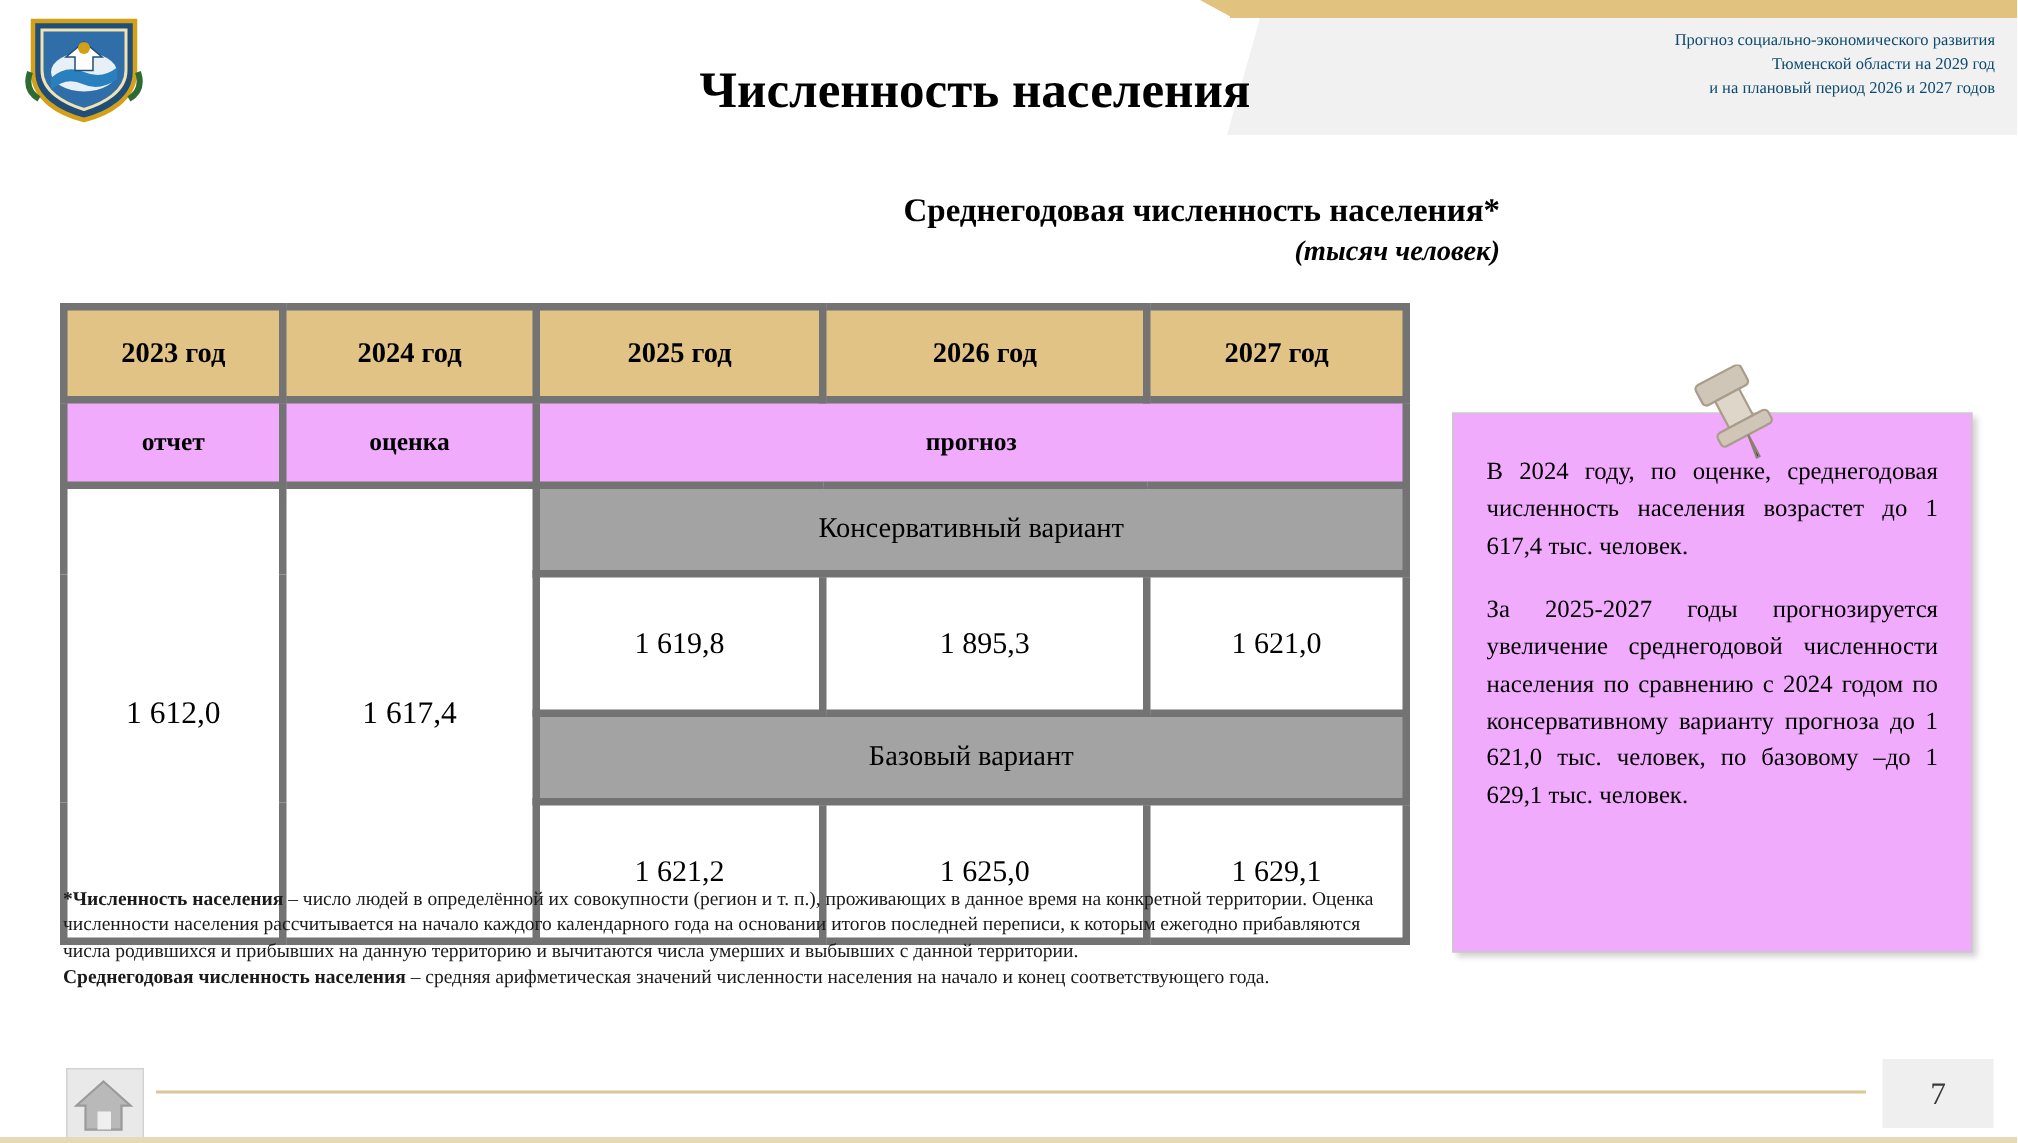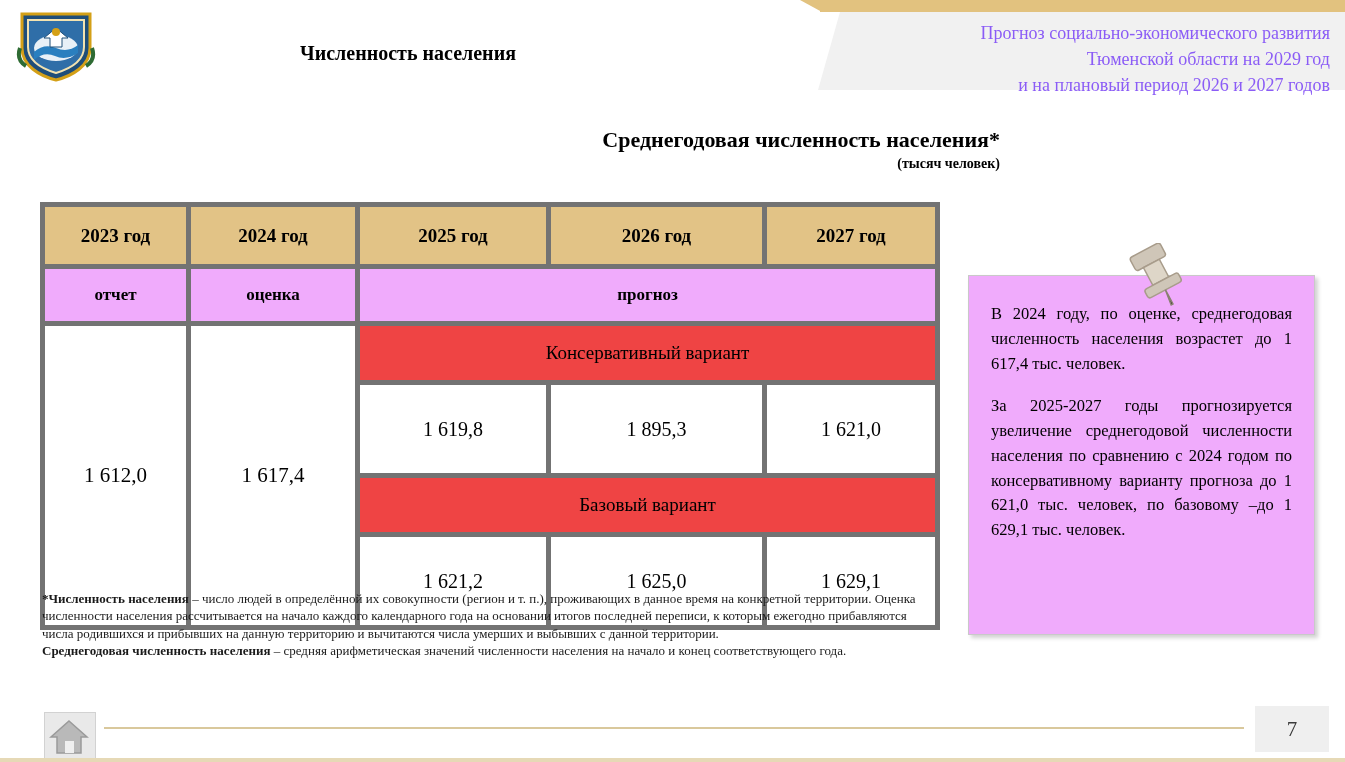--- a/index.html
+++ b/index.html
@@ -55,58 +55,60 @@
     width: 0; height: 0;
     border-bottom: 78px solid #f1f1f1;
     border-left: 22px solid transparent;
   }
   .band-header-text {
     position: absolute;
     top: 20px;
     left: 880px;
     width: 450px;
     text-align: right;
-    font-size: 18px;
+    font-size: 11px;
     line-height: 1.45;
-    color: #8b5cf6;
+    color: #0c4a6e;
   }
 
   
   .emblem {
     position: absolute;
     top: 8px;
     left: 14px;
     width: 84px;
     height: 74px;
   }
 
   
   .slide-title {
     position: absolute;
     top: 42px;
     left: 300px;
     width: 700px;
-    font-size: 20px;
+    text-align: center;
+    font-size: 34px;
     font-weight: bold;
     color: #000000;
   }
   .table-caption {
     position: absolute;
     top: 125px;
     left: 180px;
     width: 820px;
     text-align: right;
     font-size: 22px;
     font-weight: bold;
     color: #000000;
     line-height: 1.35;
   }
   .table-caption .units {
-    font-weight: bold;
-    font-size: 14px;
+    font-style: italic;
+    font-weight: bold;
+    font-size: 19px;
   }
 
   
   .tbl {
     position: absolute;
     top: 202px;
     left: 40px;
     width: 895px;
     border-collapse: collapse;
     table-layout: fixed;
@@ -124,21 +126,21 @@
     font-weight: bold;
     height: 55px;
   }
   .sub-label {
     background: #f0abfc;
     font-size: 17px;
     font-weight: bold;
     height: 50px;
   }
   .variant-row {
-    background: #ef4444;
+    background: #a3a3a3;
     font-size: 19px;
     height: 52px;
   }
   .val {
     background: #ffffff;
     font-size: 20px;
     height: 86px;
   }
   .big-val {
     background: #ffffff;

